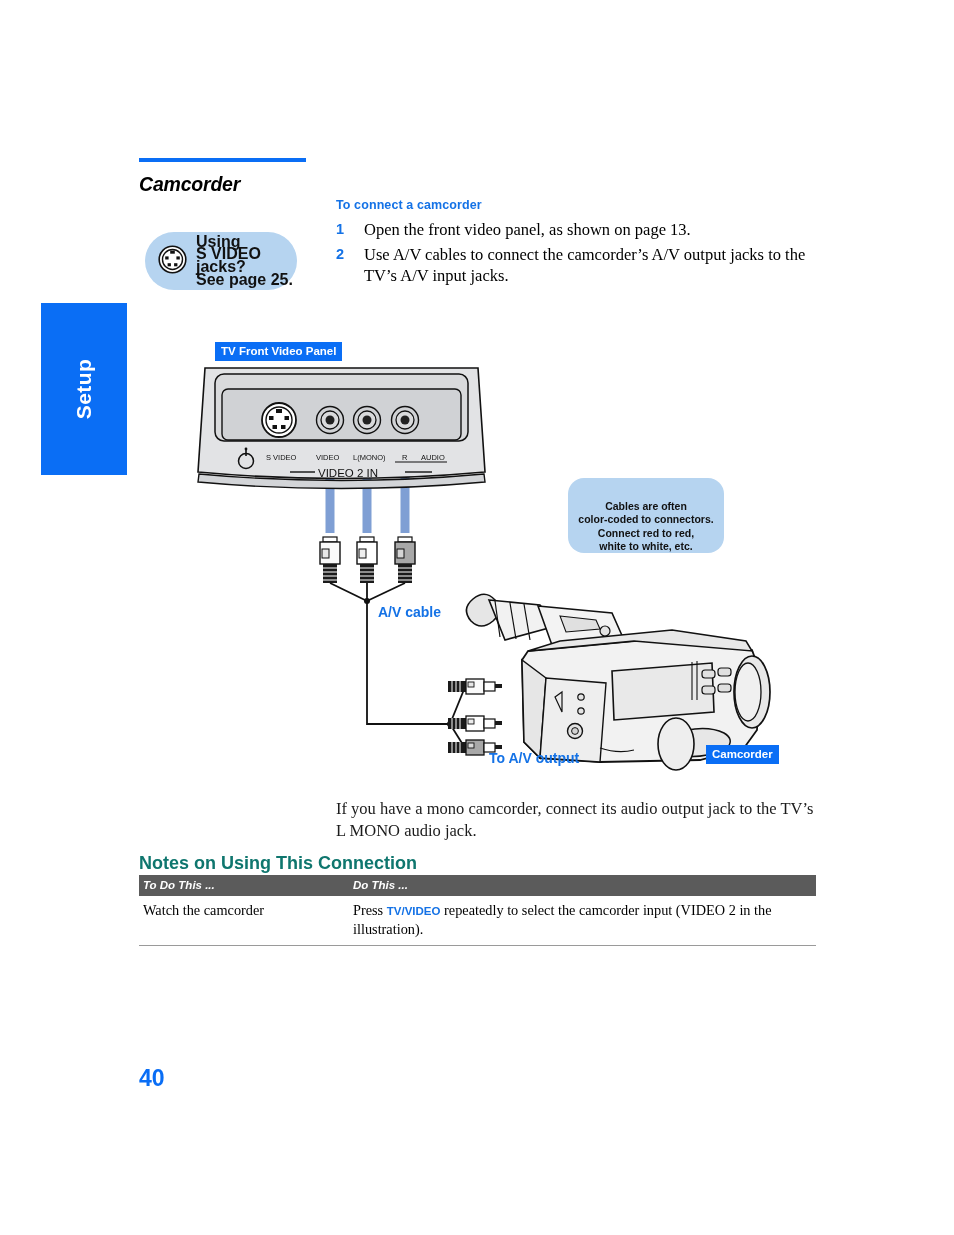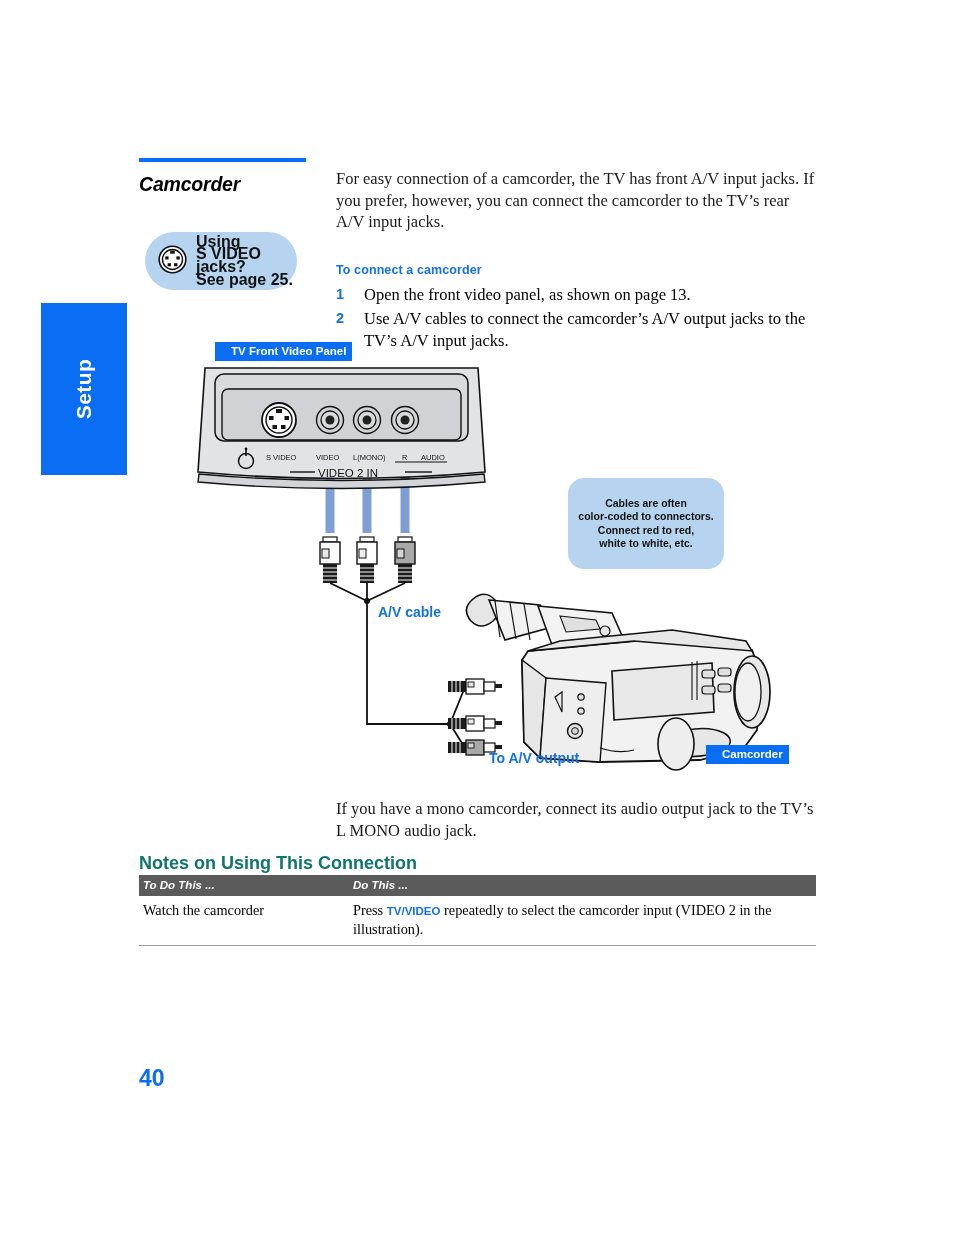--- a/index.html
+++ b/index.html
@@ -125,21 +125,21 @@
   }
 
   
   .badge {
     position: absolute;
     background: #0a6ef5;
     color: #ffffff;
     font-family: "Liberation Sans", sans-serif;
     font-weight: bold;
     font-size: 11.5px;
-    padding: 3px 6px 4px 16px;
+    padding: 3px 6px 4px 6px;
     white-space: nowrap;
     line-height: 12px;
   }
   #badge-tv-panel { left: 215px; top: 342px; }
   #badge-camcorder { left: 706px; top: 745px; }
 
   
   #figure {
     position: absolute;
     left: 0;
@@ -148,25 +148,25 @@
     height: 1235px;
     pointer-events: none;
   }
 
   
   #cable-tip {
     position: absolute;
     left: 568px;
     top: 478px;
     width: 156px;
-    height: 91px;
+    height: 75px;
     background: #b6d4f0;
     border-radius: 16px;
     display: flex;
-    align-items: center;
+    align-items: flex-end;
     justify-content: center;
     text-align: center;
   }
   #cable-tip .tip-text {
     font-family: "Liberation Sans", sans-serif;
     font-weight: bold;
     font-size: 10.5px;
     line-height: 13.2px;
     color: #111;
   }
@@ -266,21 +266,20 @@
     </svg>
   </span>
   <span class="tip-text">
     <span>Using</span><br>
     <span>S VIDEO jacks?</span><br>
     <span>See page 25.</span>
   </span>
 </div>
 
 <div id="body-col">
-  <div class="para">For easy connection of a camcorder, the TV has front A/V input jacks. If you prefer, however, you can connect the camcorder to the TV’s rear A/V input jacks.</div>
   <div id="subhead">To connect a camcorder</div>
   <ol class="steps">
     <li>
       <span class="num">1</span>
       <span>Open the front video panel, as shown on page 13.</span>
     </li>
     <li>
       <span class="num">2</span>
       <span>Use A/V cables to connect the camcorder’s A/V output jacks to the TV’s A/V input jacks.</span>
     </li>

